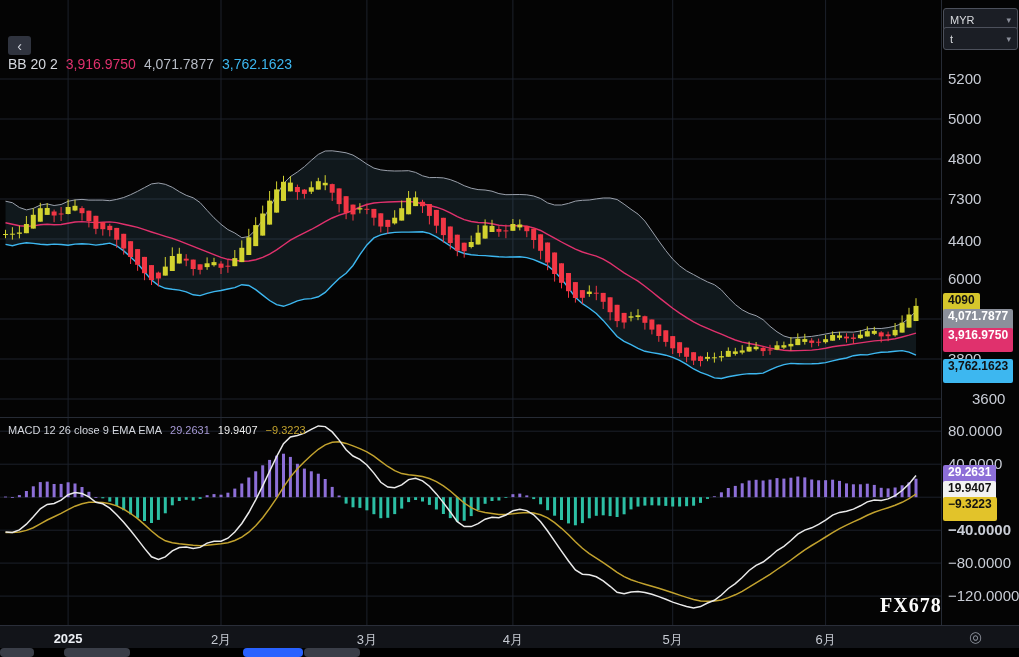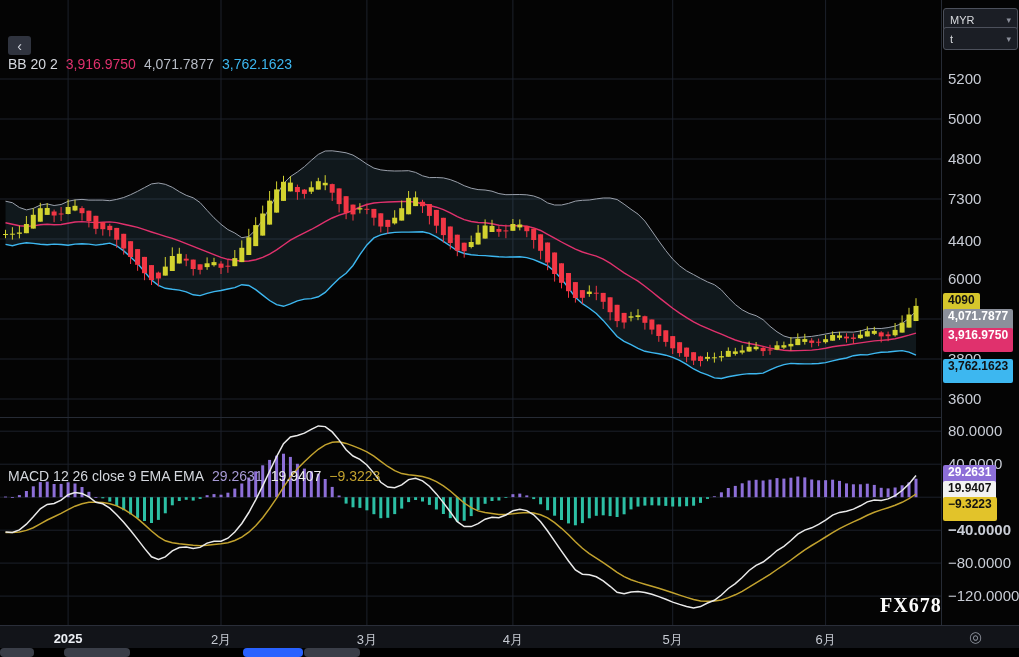--- a/index.html
+++ b/index.html
@@ -5,21 +5,21 @@
   *{box-sizing:border-box}
   html,body{margin:0;padding:0;background:#000;}
   body{font-family:"Liberation Sans","DejaVu Sans",sans-serif;}
   #app{position:relative;width:1019px;height:657px;background:#040404;overflow:hidden;color:#d5d8de;}
 
   .row{position:absolute;display:flex;align-items:center;white-space:nowrap;z-index:20;}
   #legend-main{left:8px;top:8px;font-size:12px;gap:9px;}
   .sym{color:#e7cf6b;}
   .ohlc{color:#d9c94f;}
   #bb-legend{left:8px;top:56px;font-size:14px;gap:8px;}
-  #macd-legend{left:8px;top:424px;font-size:14px;gap:8px;margin-top:44px;}
+  #macd-legend{left:8px;top:424px;font-size:11px;gap:8px;}
   .lg-title{color:#d5d8de;}
   .v-basis{color:#e0316d;}
   .v-upper{color:#b7bcc6;}
   .v-lower{color:#3db7f0;}
   .v-hist{color:#a79ad6;}
   .v-macd{color:#ececec;}
   .v-sig{color:#c2a22e;}
 
   #back-btn{position:absolute;left:8px;top:36px;width:23px;height:19px;background:#2f333e;border:none;border-radius:3px;color:#cfd3dc;font-size:14px;line-height:18px;text-align:center;padding:0;z-index:20;cursor:pointer;}
 
@@ -493,21 +493,21 @@
 
   <div id="right-axis">
       <div class="tick" style="top: 73px;">5200</div>
       <div class="tick" style="top: 113px;">5000</div>
       <div class="tick" style="top: 153px;">4800</div>
       <div class="tick" style="top: 193px;">7300</div>
       <div class="tick" style="top: 235px;">4400</div>
       <div class="tick" style="top: 273px;">6000</div>
       <div class="tick" style="top: 313px;">4000</div>
       <div class="tick" style="top: 353px;">3800</div>
-      <div class="tick" style="top: 393px;">3600</div>
+      <div class="tick" style="top: 393px; margin-left: 24px;">3600</div>
       <div class="tick" style="top: 425.195px;">80.0000</div>
       <div class="tick" style="top: 458.183px;">40.0000</div>
       <div class="tick" style="top: 524.159px; font-weight: bold;">−40.0000</div>
       <div class="tick" style="top: 557.147px;">−80.0000</div>
       <div class="tick" style="top: 590.135px;">−120.0000</div>
       <div class="badge" style="top: 293px; background: rgb(214, 198, 44); color: rgb(17, 17, 17);">4090</div>
       <div class="badge" style="top: 309px; background: rgb(139, 144, 155); color: rgb(255, 255, 255);">4,071.7877</div>
       <div class="badge" style="top: 327.605px; background: rgb(224, 49, 109); color: rgb(255, 255, 255);">3,916.9750</div>
       <div class="badge" style="top: 358.568px; background: rgb(61, 183, 240); color: rgb(17, 17, 17);">3,762.1623</div>
       <div class="badge" style="top: 465.038px; background: rgb(141, 111, 216); color: rgb(255, 255, 255);">29.2631</div>

